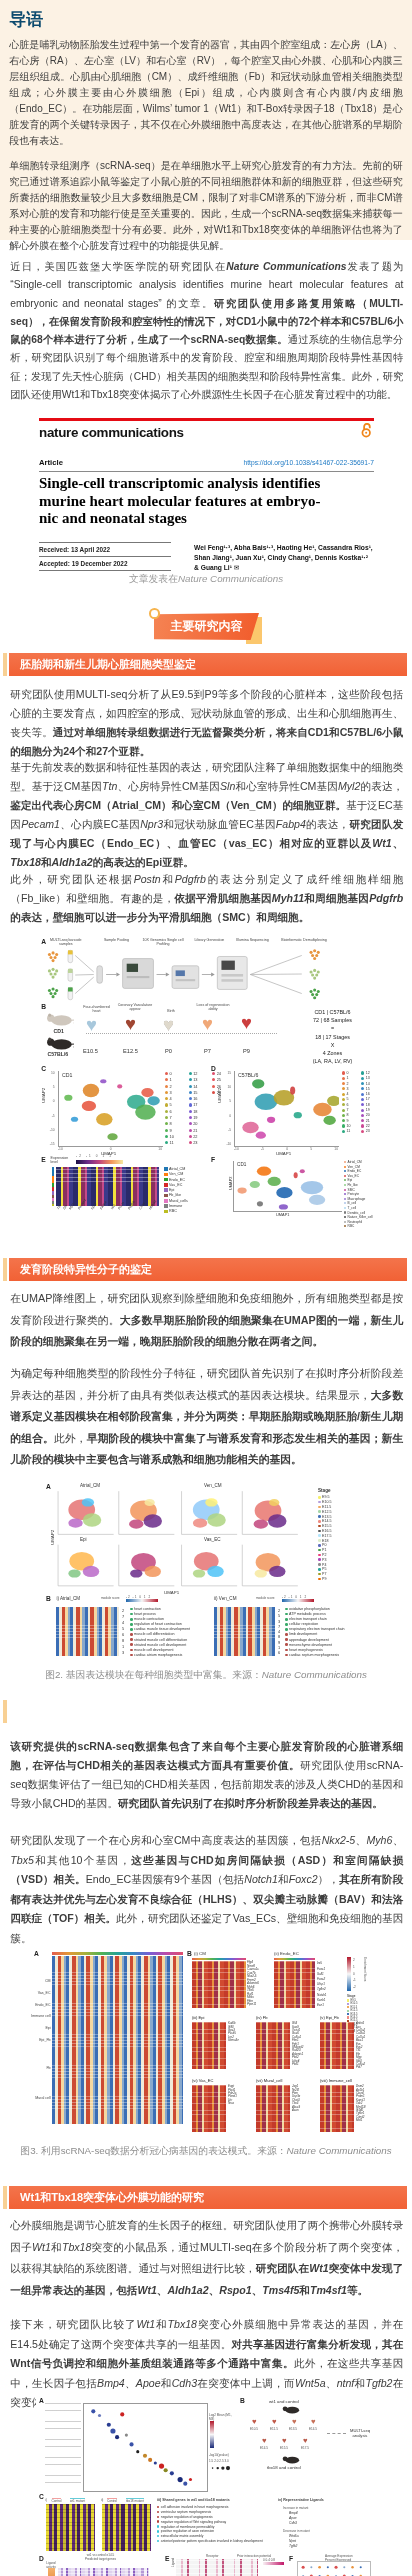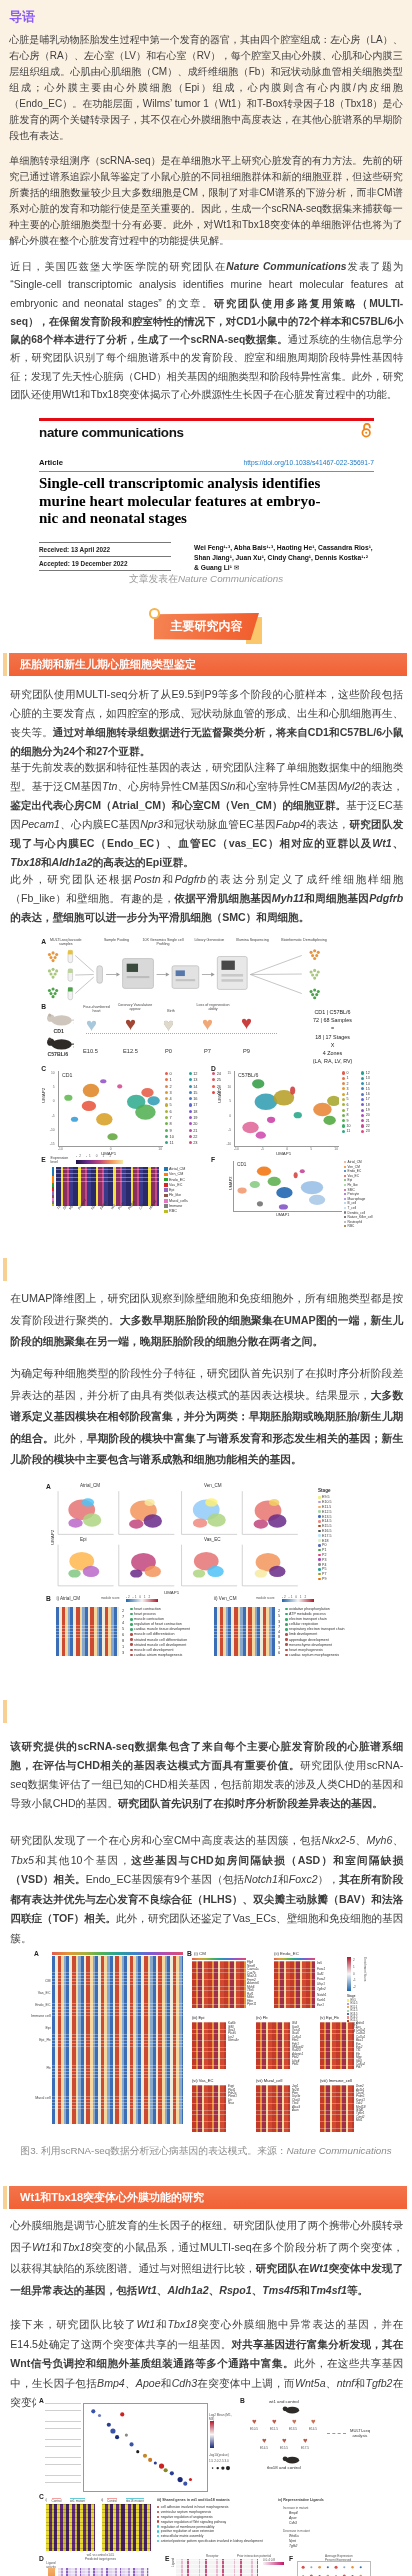--- a/index.html
+++ b/index.html
@@ -1,21 +1,21 @@
 <!DOCTYPE html>
 <html style="font-size:8.2px"><head>
 <meta charset="utf-8">
 <style>
   html,body{margin:0;padding:0;background:#fff;}
   body{width:412px;font-family:"Liberation Sans","DejaVu Sans",sans-serif;}
   .page{position:relative;width:412px;height:2838px;background:#fff;overflow:hidden;}
   .abs{position:absolute;}
   
   .intro{position:absolute;top:0;left:0;width:412px;height:240px;background:#fcf2e4;box-sizing:border-box;padding:7.2px 9.3px 0 9.3px;}
-  .intro-title{color:#8b5cf6;font-size:13px;font-weight:700;margin:1px 0 6.2px 0;}
+  .intro-title{color:#0c4a6e;font-size:17px;font-weight:700;margin:1px 0 6.2px 0;}
   .intro p{margin:0 0 8.8px 0;font-size:10px;line-height:16px;color:#3d3d3d;text-align:justify;}
   
   .para{position:absolute;left:10.3px;width:393px;color:#3d3d3d;text-align:justify;}
   .news{top:258px;font-size:10.3px;line-height:18.3px;}
   
   .card{position:absolute;top:418px;left:39px;width:335px;height:152px;background:#fff;}
   .red-rule{position:absolute;top:0;left:0;width:335px;height:2.6px;background:#e50b14;}
   .journal{position:absolute;top:7.2px;left:0;font-size:13.4px;font-weight:700;letter-spacing:-0.3px;color:#141414;}
   .oa{position:absolute;top:5.2px;right:1px;}
   .article-row{position:absolute;top:40px;left:0;width:335px;font-size:7.7px;}
@@ -683,20 +683,21 @@
           <span>Neutrophil</span>
         </span>
         <span class="it" style="margin-bottom:0.6px;">
           <i class="ldot" style="width: 2.1px; height: 2.1px; background-color: rgb(148, 100, 47);"></i>
           <span>RBC</span>
         </span>
       </div>
   </div>
 
   <div class="secstripe" style="top:1258px;"></div>
+  <div class="secbar" style="top:1258px;">发育阶段特异性分子的鉴定</div>
   <div class="para" style="top:1363px;font-size:10.8px;line-height:21.6px;"><span>为确定每种细胞类型的阶段性分子特征，研究团队首先识别了在拟时序分析阶段差异表达的基因，并分析了由具有类似表达模式的基因表达模块。结果显示，</span><span style="font-weight: 700;">大多数谱系定义基因模块在相邻阶段富集，并分为两类：早期胚胎期或晚期胚胎/新生儿期的组合。</span><span>此外，</span><span style="font-weight: 700;">早期阶段的模块中富集了与谱系发育和形态发生相关的基因；新生儿阶段的模块中主要包含与谱系成熟和细胞功能相关的基因。</span></div>
   <div class="para" style="top:1288px;font-size:10.8px;line-height:21.6px;"><span>在UMAP降维图上，研究团队观察到除壁细胞和免疫细胞外，所有细胞类型都是按发育阶段进行聚类的。</span><span style="font-weight: 700;">大多数早期胚胎阶段的细胞聚集在UMAP图的一端，新生儿阶段的细胞聚集在另一端，晚期胚胎阶段的细胞分散在两者之间。</span></div>
 
   <div class="fig" style="top:1483px;left:44px;width:325px;height:181px;">
     <span class="f-pan" style="left:2.1px;top:0;">A</span>
     <span class="f-lab" style="left:36px;top:0;font-size:4.6px;">Atrial_CM</span>
     <span class="f-lab" style="left:160px;top:0;font-size:4.6px;">Ven_CM</span>
     <span class="f-lab" style="left:36px;top:54px;font-size:4.6px;">Epi</span>
     <span class="f-lab" style="left:160px;top:54px;font-size:4.6px;">Vas_EC</span>
     <svg class="abs" style="left:12.4px;top:6.2px;" width="247" height="99" viewBox="0 0 480 192">
@@ -933,20 +934,21 @@
         <span class="it">
           <i class="ldot" style="width: 2.6px; height: 2.6px; background-color: rgb(181, 80, 74);"></i>
           <span>heart morphogenesis</span>
         </span>
         <span class="it">
           <i class="ldot" style="width: 2.6px; height: 2.6px; background-color: rgb(181, 80, 74);"></i>
           <span>cardiac septum morphogenesis</span>
         </span>
       </div>
   </div>
+  <div class="figcap" style="top:1669px;"><span>图2. 基因表达模块在每种细胞类型中富集。来源：</span><span style="font-style: italic;">Nature Communications</span></div>
 
   <div class="secstripe" style="top:1700px;"></div>
   <div class="para" style="top:1737px;font-size:10.6px;line-height:19px;"><span style="font-weight: 700;">该研究提供的scRNA-seq数据集包含了来自每个主要心脏发育阶段的心脏谱系细胞，在评估与CHD相关的基因表达模式方面具有重要价值。</span><span>研究团队使用scRNA-seq数据集评估了一组已知的CHD相关基因，包括前期发表的涉及人类CHD的基因和导致小鼠CHD的基因。</span><span style="font-weight: 700;">研究团队首先识别了在拟时序分析阶段差异表达的基因。</span></div>
   <div class="para" style="top:1831px;font-size:10.6px;line-height:19.6px;"><span>研究团队发现了一个在心房和心室CM中高度表达的基因簇，包括</span><span style="font-style: italic;">Nkx2-5</span><span>、</span><span style="font-style: italic;">Myh6</span><span>、</span><span style="font-style: italic;">Tbx5</span><span>和其他10个基因，</span><span style="font-weight: 700;">这些基因与CHD如房间隔缺损（ASD）和室间隔缺损（VSD）相关。</span><span>Endo_EC基因簇有9个基因（包括</span><span style="font-style: italic;">Notch1</span><span>和</span><span style="font-style: italic;">Foxc2</span><span>），</span><span style="font-weight: 700;">其在所有阶段都有表达并优先与左心发育不良综合征（HLHS）、双尖瓣主动脉瓣（BAV）和法洛四联症（TOF）相关。</span><span>此外，研究团队还鉴定了Vas_ECs、壁细胞和免疫细胞的基因簇。</span></div>
 
   <div class="fig" style="top:1950px;left:31px;width:350px;height:192px;">
     <span class="f-pan" style="left:3.1px;top:0;">A</span>
     <div class="abs rainbow" style="left:20.6px;top:2.1px;width:131px;height:2.6px;"></div>
     <div class="abs mosaic-bluered" style="left:20.6px;top:6.2px;width:131px;height:168px;"></div>
     <span class="f-small" style="left:3.1px;top:29px;width:16.5px;text-align:right;">CM</span>

